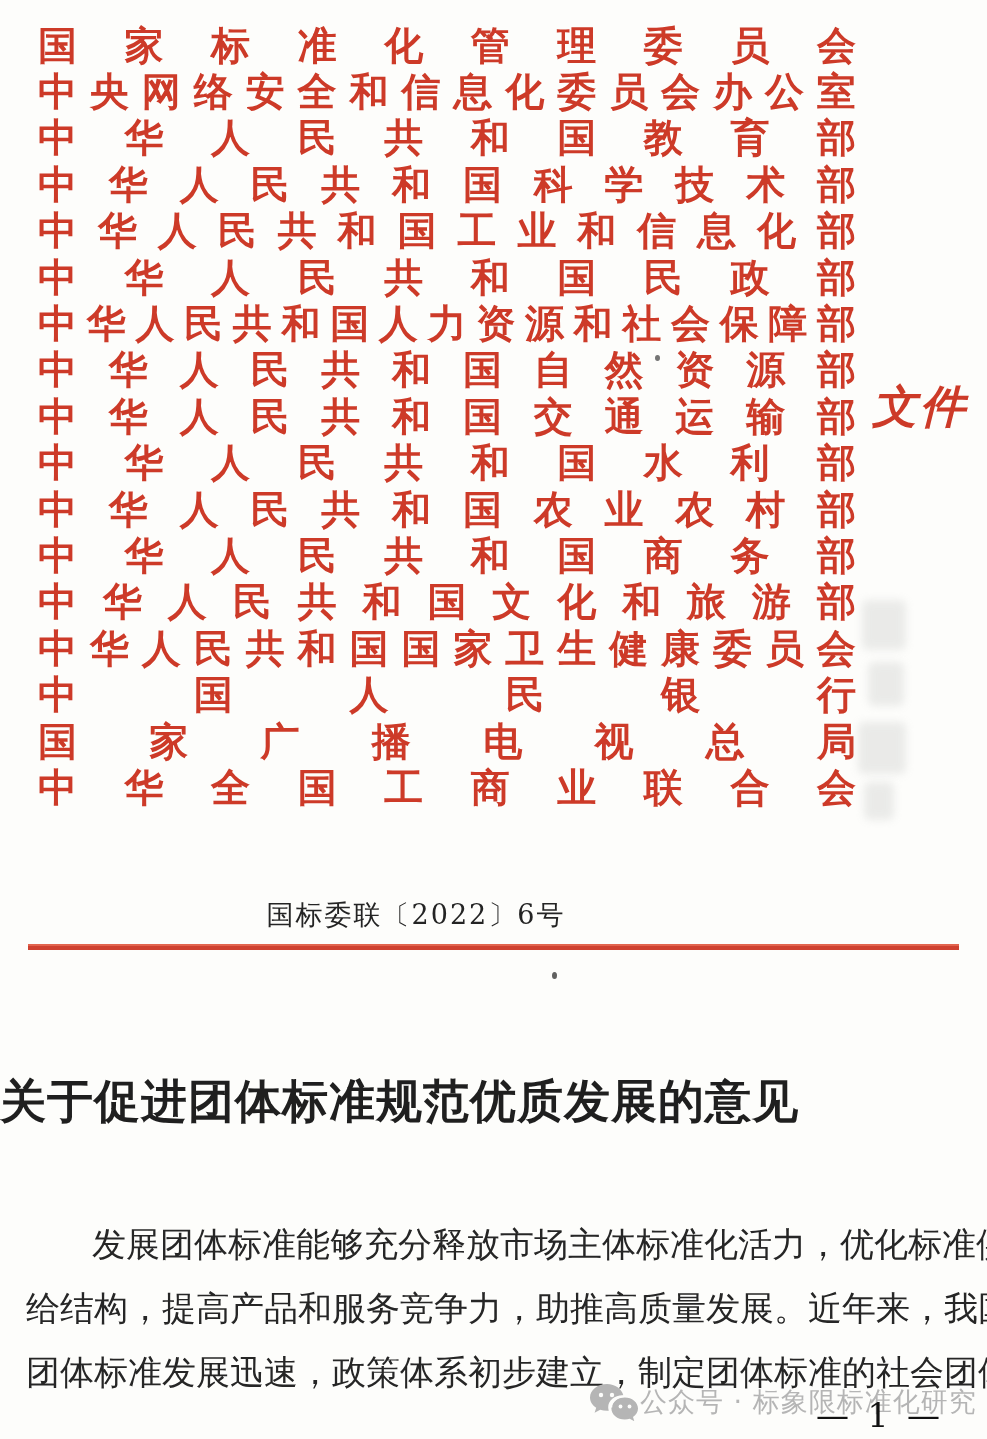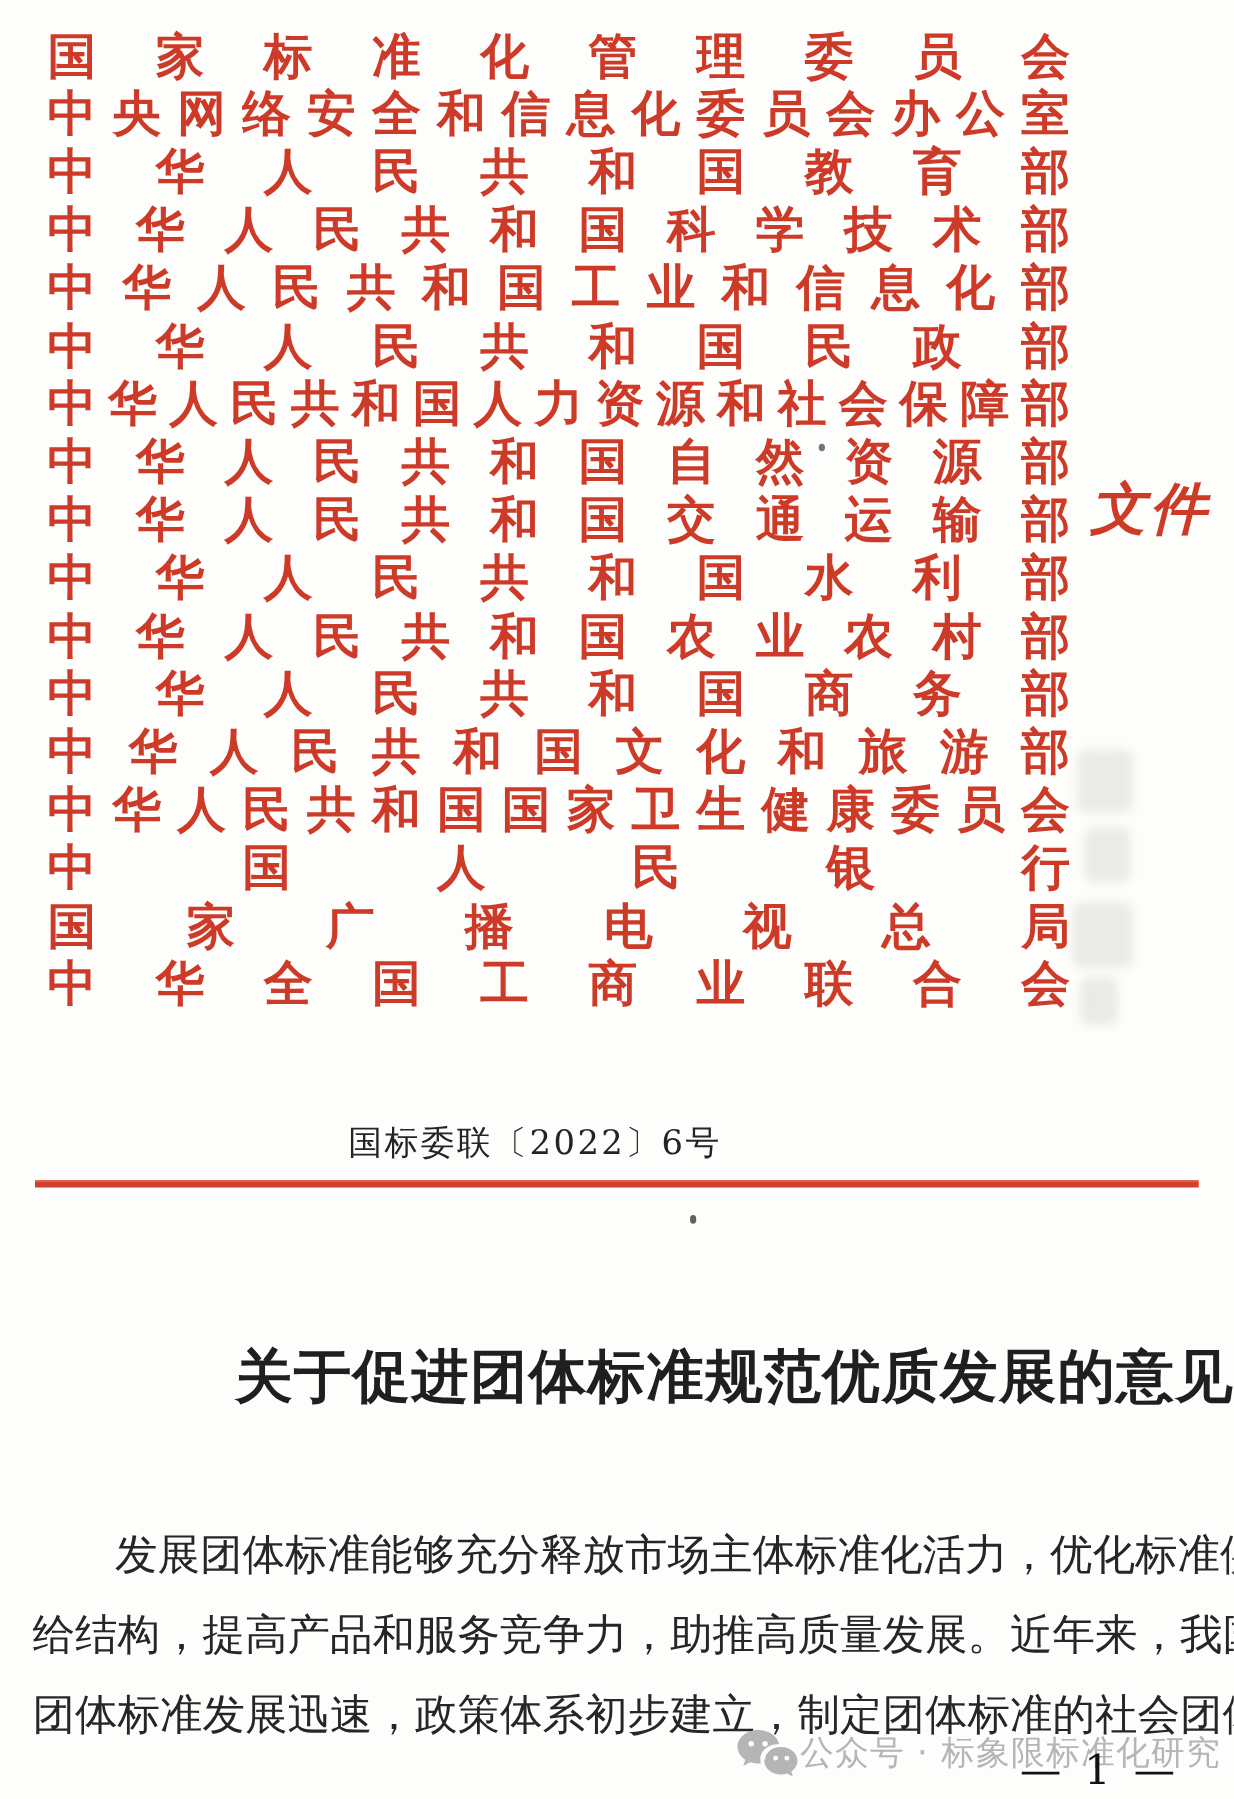--- a/index.html
+++ b/index.html
@@ -33,35 +33,35 @@
 
   
   .doc-type{
     position:absolute;left:872px;top:380px;
     color:var(--red);font-size:45px;font-weight:700;
     letter-spacing:3px;line-height:1.2;white-space:nowrap;font-style:italic;
   }
 
   
   .doc-number{
-    position:absolute;left:12px;top:899px;width:832px;
+    position:absolute;left:0;top:899px;width:832px;
     text-align:center;color:#242424;
     font-size:27px;letter-spacing:2px;line-height:1.2;
   }
 
   
   .red-rule{
     position:absolute;left:28px;top:944px;width:931px;height:6px;
     background:linear-gradient(to bottom,#e2644e 0 2px,var(--rule-red) 2px 100%);
   }
 
   
   .title{
     position:absolute;left:0;top:1072px;width:987px;margin:0;
-    text-align:right;color:var(--ink);
+    text-align:left;color:var(--ink);
     font-size:46px;font-weight:700;letter-spacing:1px;line-height:1.3;
   }
 
   
   .body-para{
     position:absolute;left:26px;top:1212px;width:931px;
     color:#262626;
   }
   .body-line{
     display:flex;justify-content:space-between;align-items:center;

